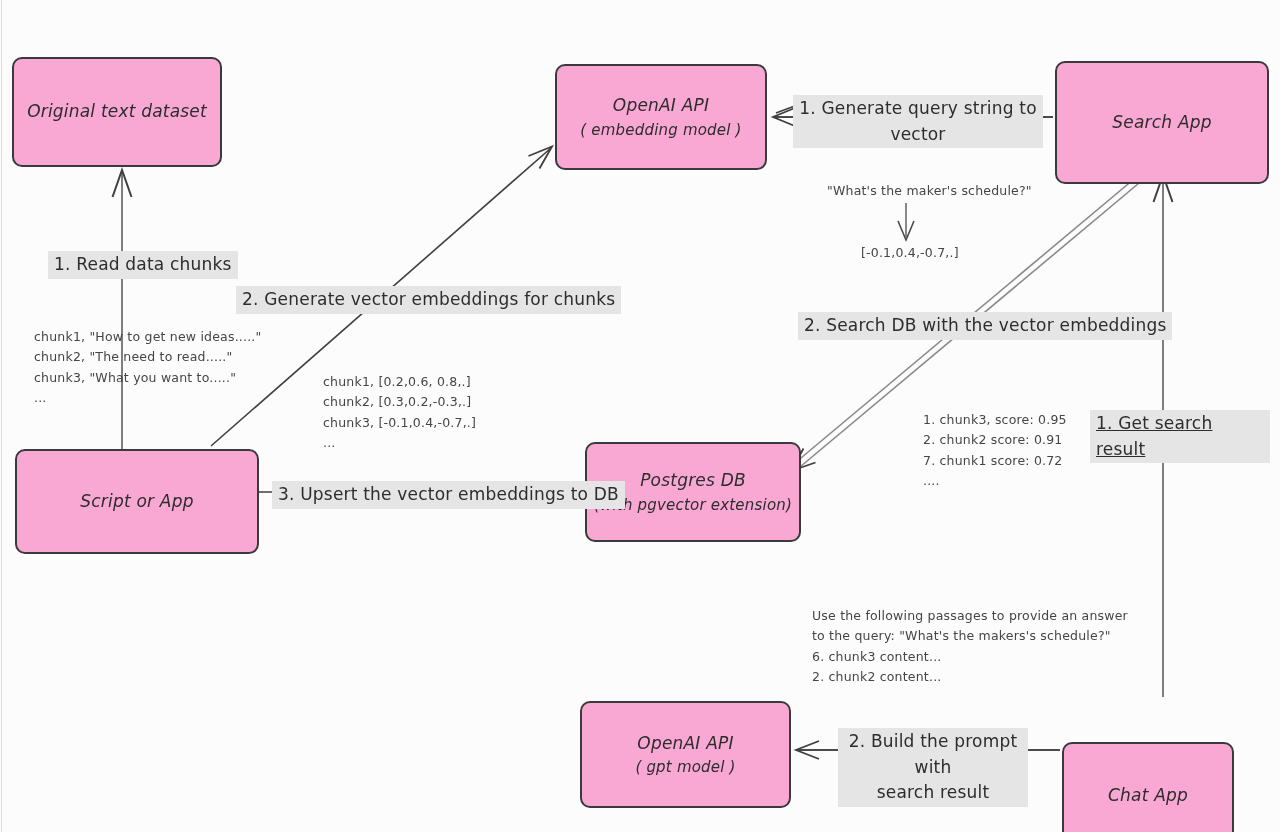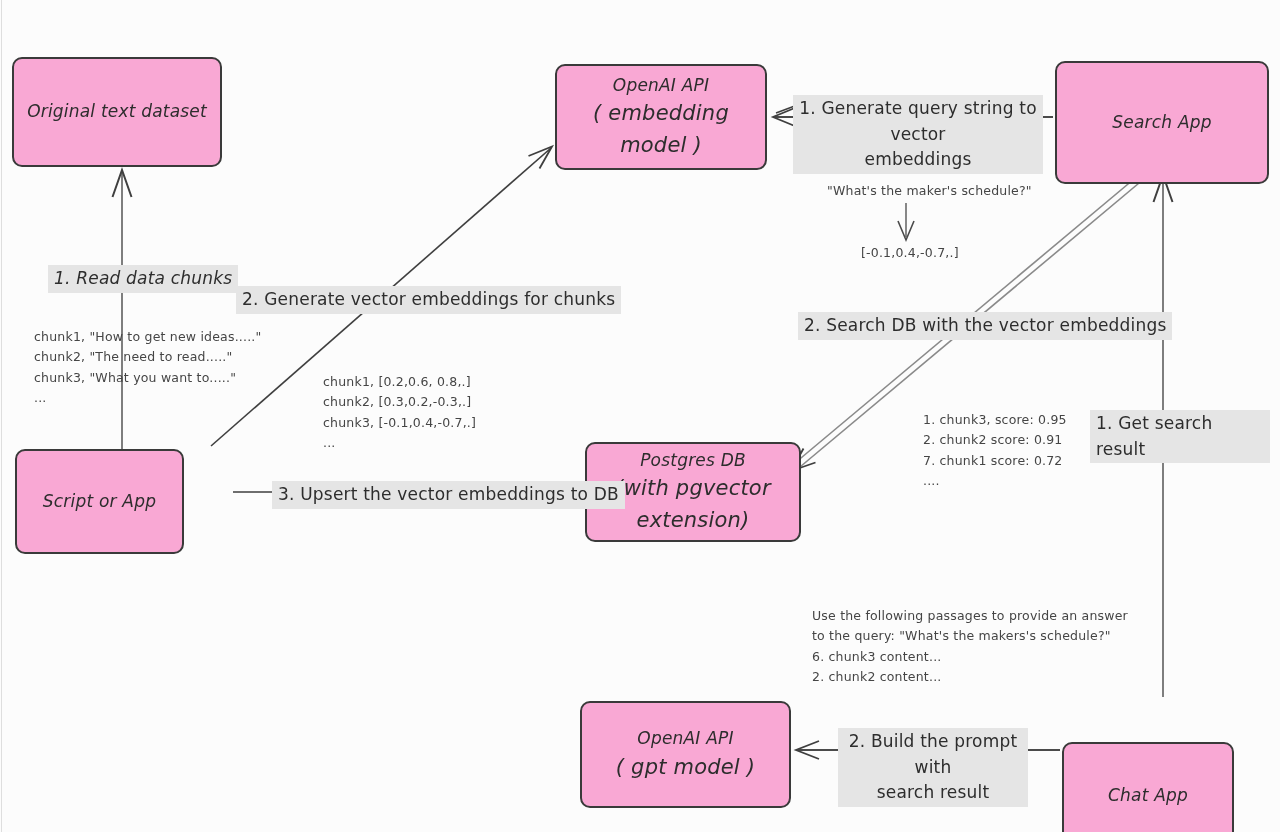--- a/index.html
+++ b/index.html
@@ -12,27 +12,27 @@
     position:absolute; left:1px; top:0; width:1px; height:832px;
     background:#dedede;
   }
   .wires { position:absolute; left:0; top:0; width:1280px; height:832px; }
   .node {
     position:absolute; box-sizing:border-box;
     border:2px solid #3a3a3a; border-radius:10px; background:#f9a8d4;
     display:flex; flex-direction:column; align-items:center; justify-content:center;
     text-align:center; font-size:17px; line-height:1.5; letter-spacing:.2px;font-style:italic;
   }
-  .node .sub { font-size:21px; }
+  .node .sub { font-size:15px; }
   .edge-label {
     position:absolute; background:#e5e5e5; padding:1px 6px;
     font-size:17px; letter-spacing:.2px; white-space:nowrap; line-height:1.5;
   }
   .edge-label.center { text-align:center; white-space:normal; }
-  .edge-label.left   { text-align:left;   white-space:normal; }
+  .edge-label.left   { text-align:left;   white-space:normal;text-decoration:underline; }
   .note {
     position:absolute; font-size:12.5px; line-height:1.62; color:#454545;
     letter-spacing:.2px; white-space:nowrap; background:transparent;
   }
 </style>
 </head>
 <body>
 
 <div class="stage">
   <div class="left-edge"></div>
@@ -88,47 +88,46 @@
 
   <div class="node" style="left:555px; top:64px; width:212px; height:106px;">
     <span>OpenAI API</span>
     <span class="sub">( embedding model )</span>
   </div>
 
   <div class="node" style="left:1055px; top:61px; width:214px; height:123px;">
     <span>Search App</span>
   </div>
 
-  <div class="node" style="left:15px; top:449px; width:169px; height:105px;">
+  <div class="node" style="left:15px; top:449px; width:244px; height:105px;">
     <span>Script or App</span>
   </div>
 
   <div class="node" style="left:585px; top:442px; width:216px; height:100px;">
     <span>Postgres DB</span>
     <span class="sub">(with pgvector extension)</span>
   </div>
 
   <div class="node" style="left:580px; top:701px; width:211px; height:107px;">
     <span>OpenAI API</span>
     <span class="sub">( gpt model )</span>
   </div>
 
   <div class="node" style="left:1062px; top:697px; width:172px; height:107px;margin-top:45px;">
     <span>Chat App</span>
   </div>
 
-  <div class="edge-label" style="left:48px; top:265px;font-style:italic;">1. Read data chunks</div>
+  <div class="edge-label" style="left:48px; top:251px;">1. Read data chunks</div>
 
   <div class="edge-label" style="left:236px; top:286px;">2. Generate vector embeddings for chunks</div>
 
   <div class="edge-label" style="left:272px; top:481px;">3. Upsert the vector embeddings to DB</div>
 
   <div class="edge-label center" style="left:793px; top:95px; width:238px;">
     <span style="display:block">1. Generate query string to vector</span>
-    <span style="display:block">embeddings</span>
   </div>
 
   <div class="edge-label" style="left:798px; top:312px;">2. Search DB with the vector embeddings</div>
 
   <div class="edge-label left" style="left:1090px; top:410px; width:168px;">
     <span style="display:block">1. Get search result</span>
   </div>
 
   <div class="edge-label center" style="left:838px; top:708px; width:178px;margin-top:20px;">
     <span style="display:block">2. Build the prompt with</span>

